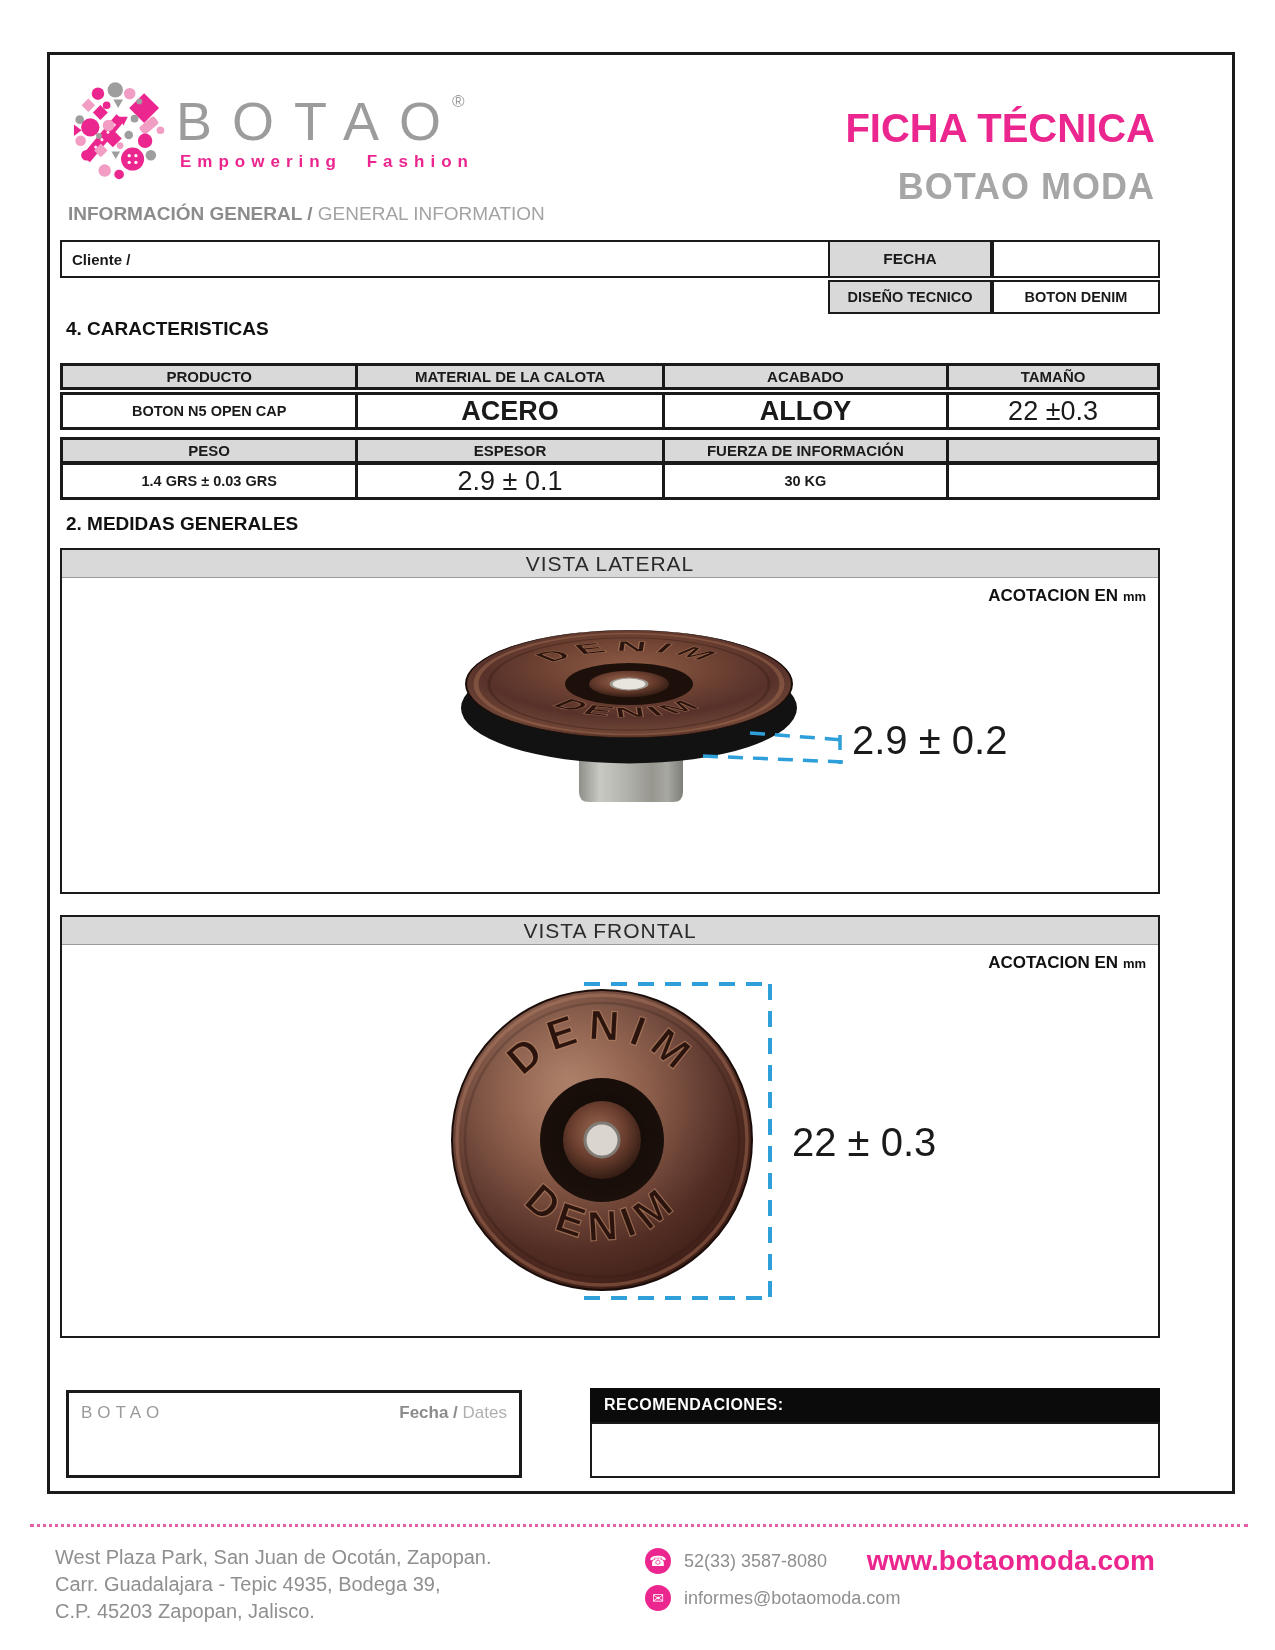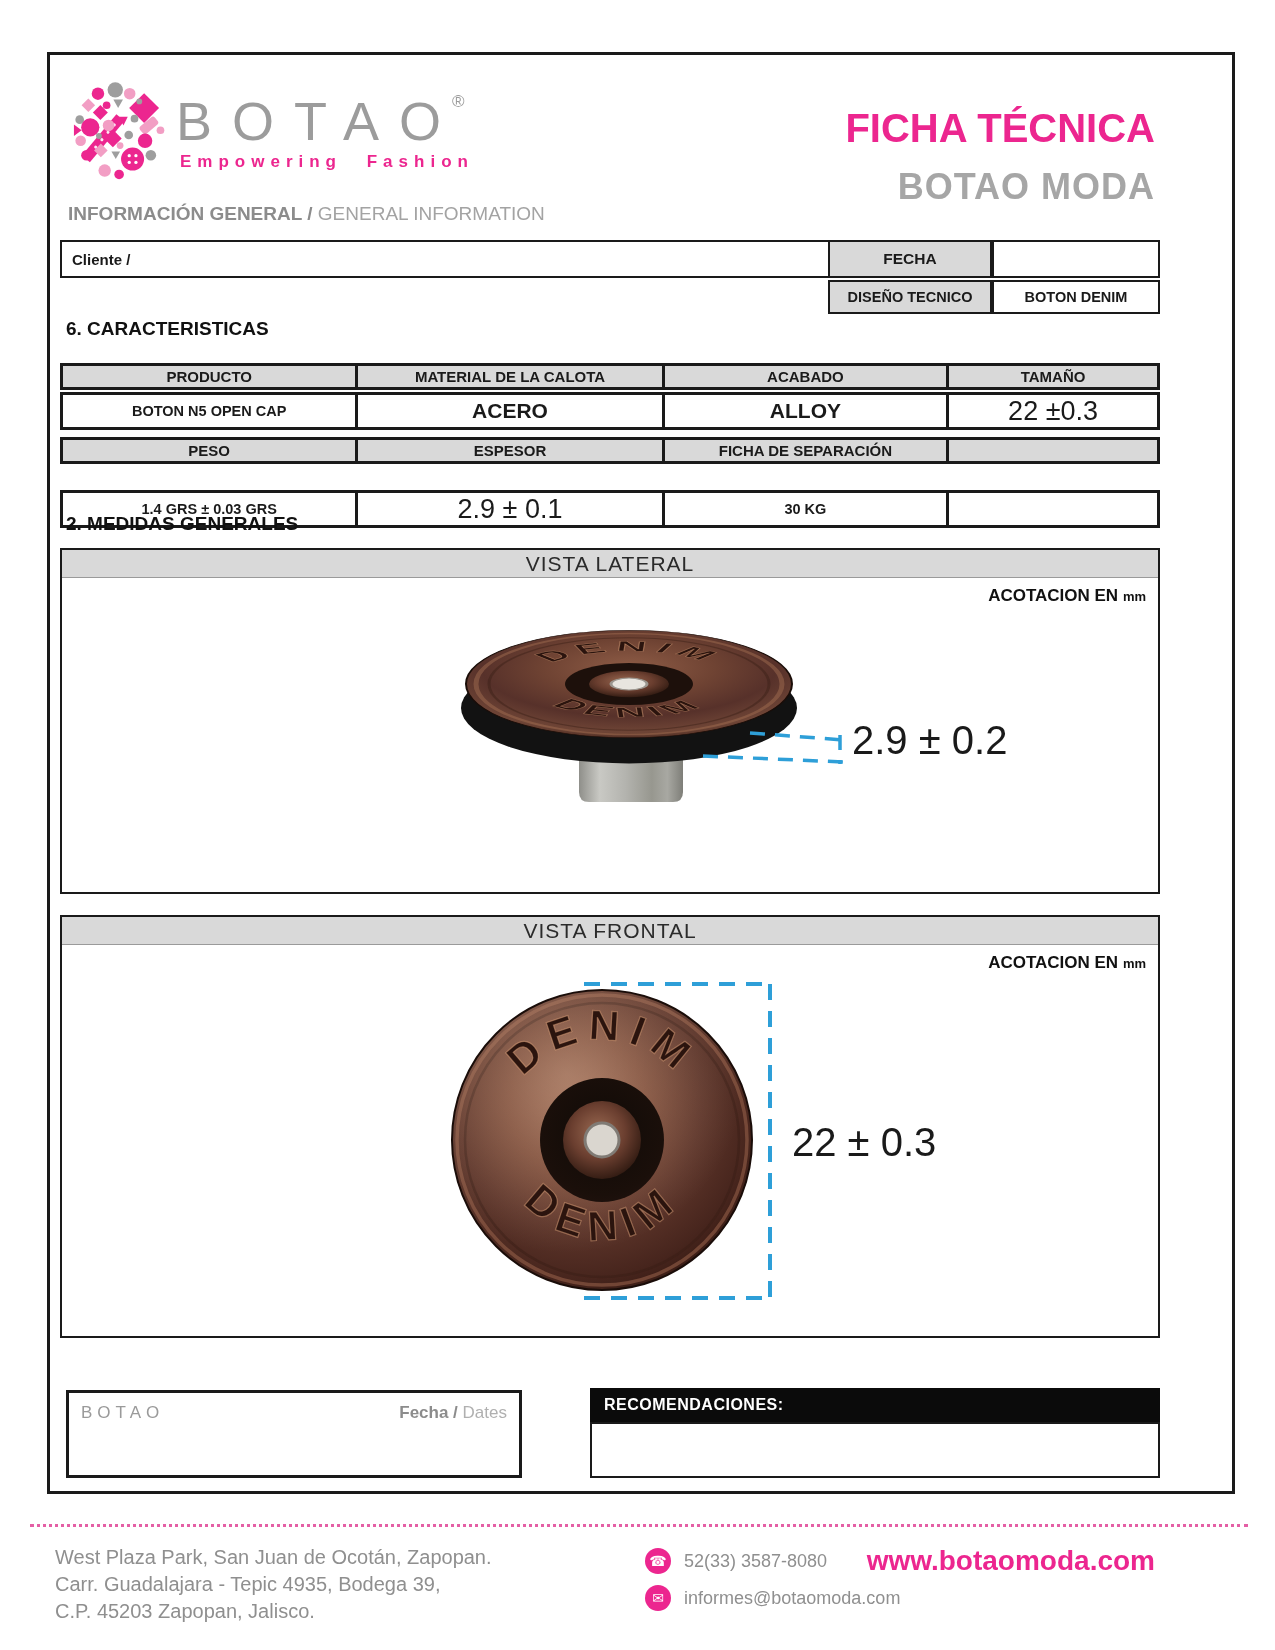--- a/index.html
+++ b/index.html
@@ -36,23 +36,23 @@
 
   
   .trow{left:60px;width:1100px;display:flex;border:3px solid #1a1a1a;box-sizing:border-box;}
   .trow .cell{display:flex;align-items:center;justify-content:center;box-sizing:border-box;border-right:3px solid #1a1a1a;}
   .trow .cell:last-child{border-right:none;}
   .c0{width:27%;} .c1{width:28%;} .c2{width:26%;} .c3{width:19%;}
   .thead{height:27px;font-size:15px;font-weight:700;}
   .thead .cell{background:#D9D9D9;}
   .tval{height:38px;background:#fff;}
   .fs-small{font-size:14.5px;font-weight:700;}
-  .fs-big{font-size:21px;font-weight:700;}
+  .fs-big{font-size:27px;font-weight:700;}
   .fs-light{font-size:27px;font-weight:400;}
-  .t1h{top:363px;} .t1v{top:392px;} .t2h{top:437px;} .t2v{top:490px;}
+  .t1h{top:363px;} .t1v{top:392px;} .t2h{top:437px;} .t2v{top:462px;}
 
   
   .panel{border:2.5px solid #1a1a1a;box-sizing:border-box;background:#fff;text-align:center;}
   .panel-lateral{left:60px;top:548px;width:1100px;height:346px;}
   .panel-frontal{left:60px;top:915px;width:1100px;height:423px;padding-left:32px;}
   .panel-title{position:absolute;left:0;top:0;width:100%;height:28px;background:#D9D9D9;
                border-bottom:1.5px solid #9a9a9a;display:flex;align-items:center;justify-content:center;
                font-size:21px;font-weight:400;color:#2b2b2b;letter-spacing:1px;box-sizing:border-box;}
   .acotacion{position:absolute;right:12px;top:36px;font-size:17px;font-weight:700;color:#111;}
   .acotacion .unit{font-size:13px;}
@@ -156,39 +156,39 @@
   <div class="abs box fecha-val">
     <span></span>
   </div>
   <div class="abs box gray-cell diseno-cell">
     <span>DISEÑO TECNICO</span>
   </div>
   <div class="abs box diseno-val">
     <span>BOTON DENIM</span>
   </div>
 
-  <div class="abs sec-heading h1">6. CARACTERISTICAS</div>
+  <div class="abs sec-heading h1">4. CARACTERISTICAS</div>
 
   <div class="abs trow thead t1h">
     <div class="cell c0">PRODUCTO</div>
     <div class="cell c1">MATERIAL DE LA CALOTA</div>
     <div class="cell c2">ACABADO</div>
     <div class="cell c3">TAMAÑO</div>
   </div>
   <div class="abs trow tval t1v">
     <div class="cell c0 fs-small">BOTON N5 OPEN CAP</div>
     <div class="cell c1 fs-big">ACERO</div>
     <div class="cell c2 fs-big">ALLOY</div>
     <div class="cell c3 fs-light">22 ±0.3</div>
   </div>
 
   <div class="abs trow thead t2h">
     <div class="cell c0">PESO</div>
     <div class="cell c1">ESPESOR</div>
-    <div class="cell c2">FICHA DE SEPARACIÓN</div>
+    <div class="cell c2">FUERZA DE INFORMACIÓN</div>
     <div class="cell c3"></div>
   </div>
   <div class="abs trow tval t2v">
     <div class="cell c0 fs-small">1.4 GRS ± 0.03 GRS</div>
     <div class="cell c1 fs-light">2.9 ± 0.1</div>
     <div class="cell c2 fs-small">30 KG</div>
     <div class="cell c3"></div>
   </div>
 
   <div class="abs sec-heading h2">2. MEDIDAS GENERALES</div>

